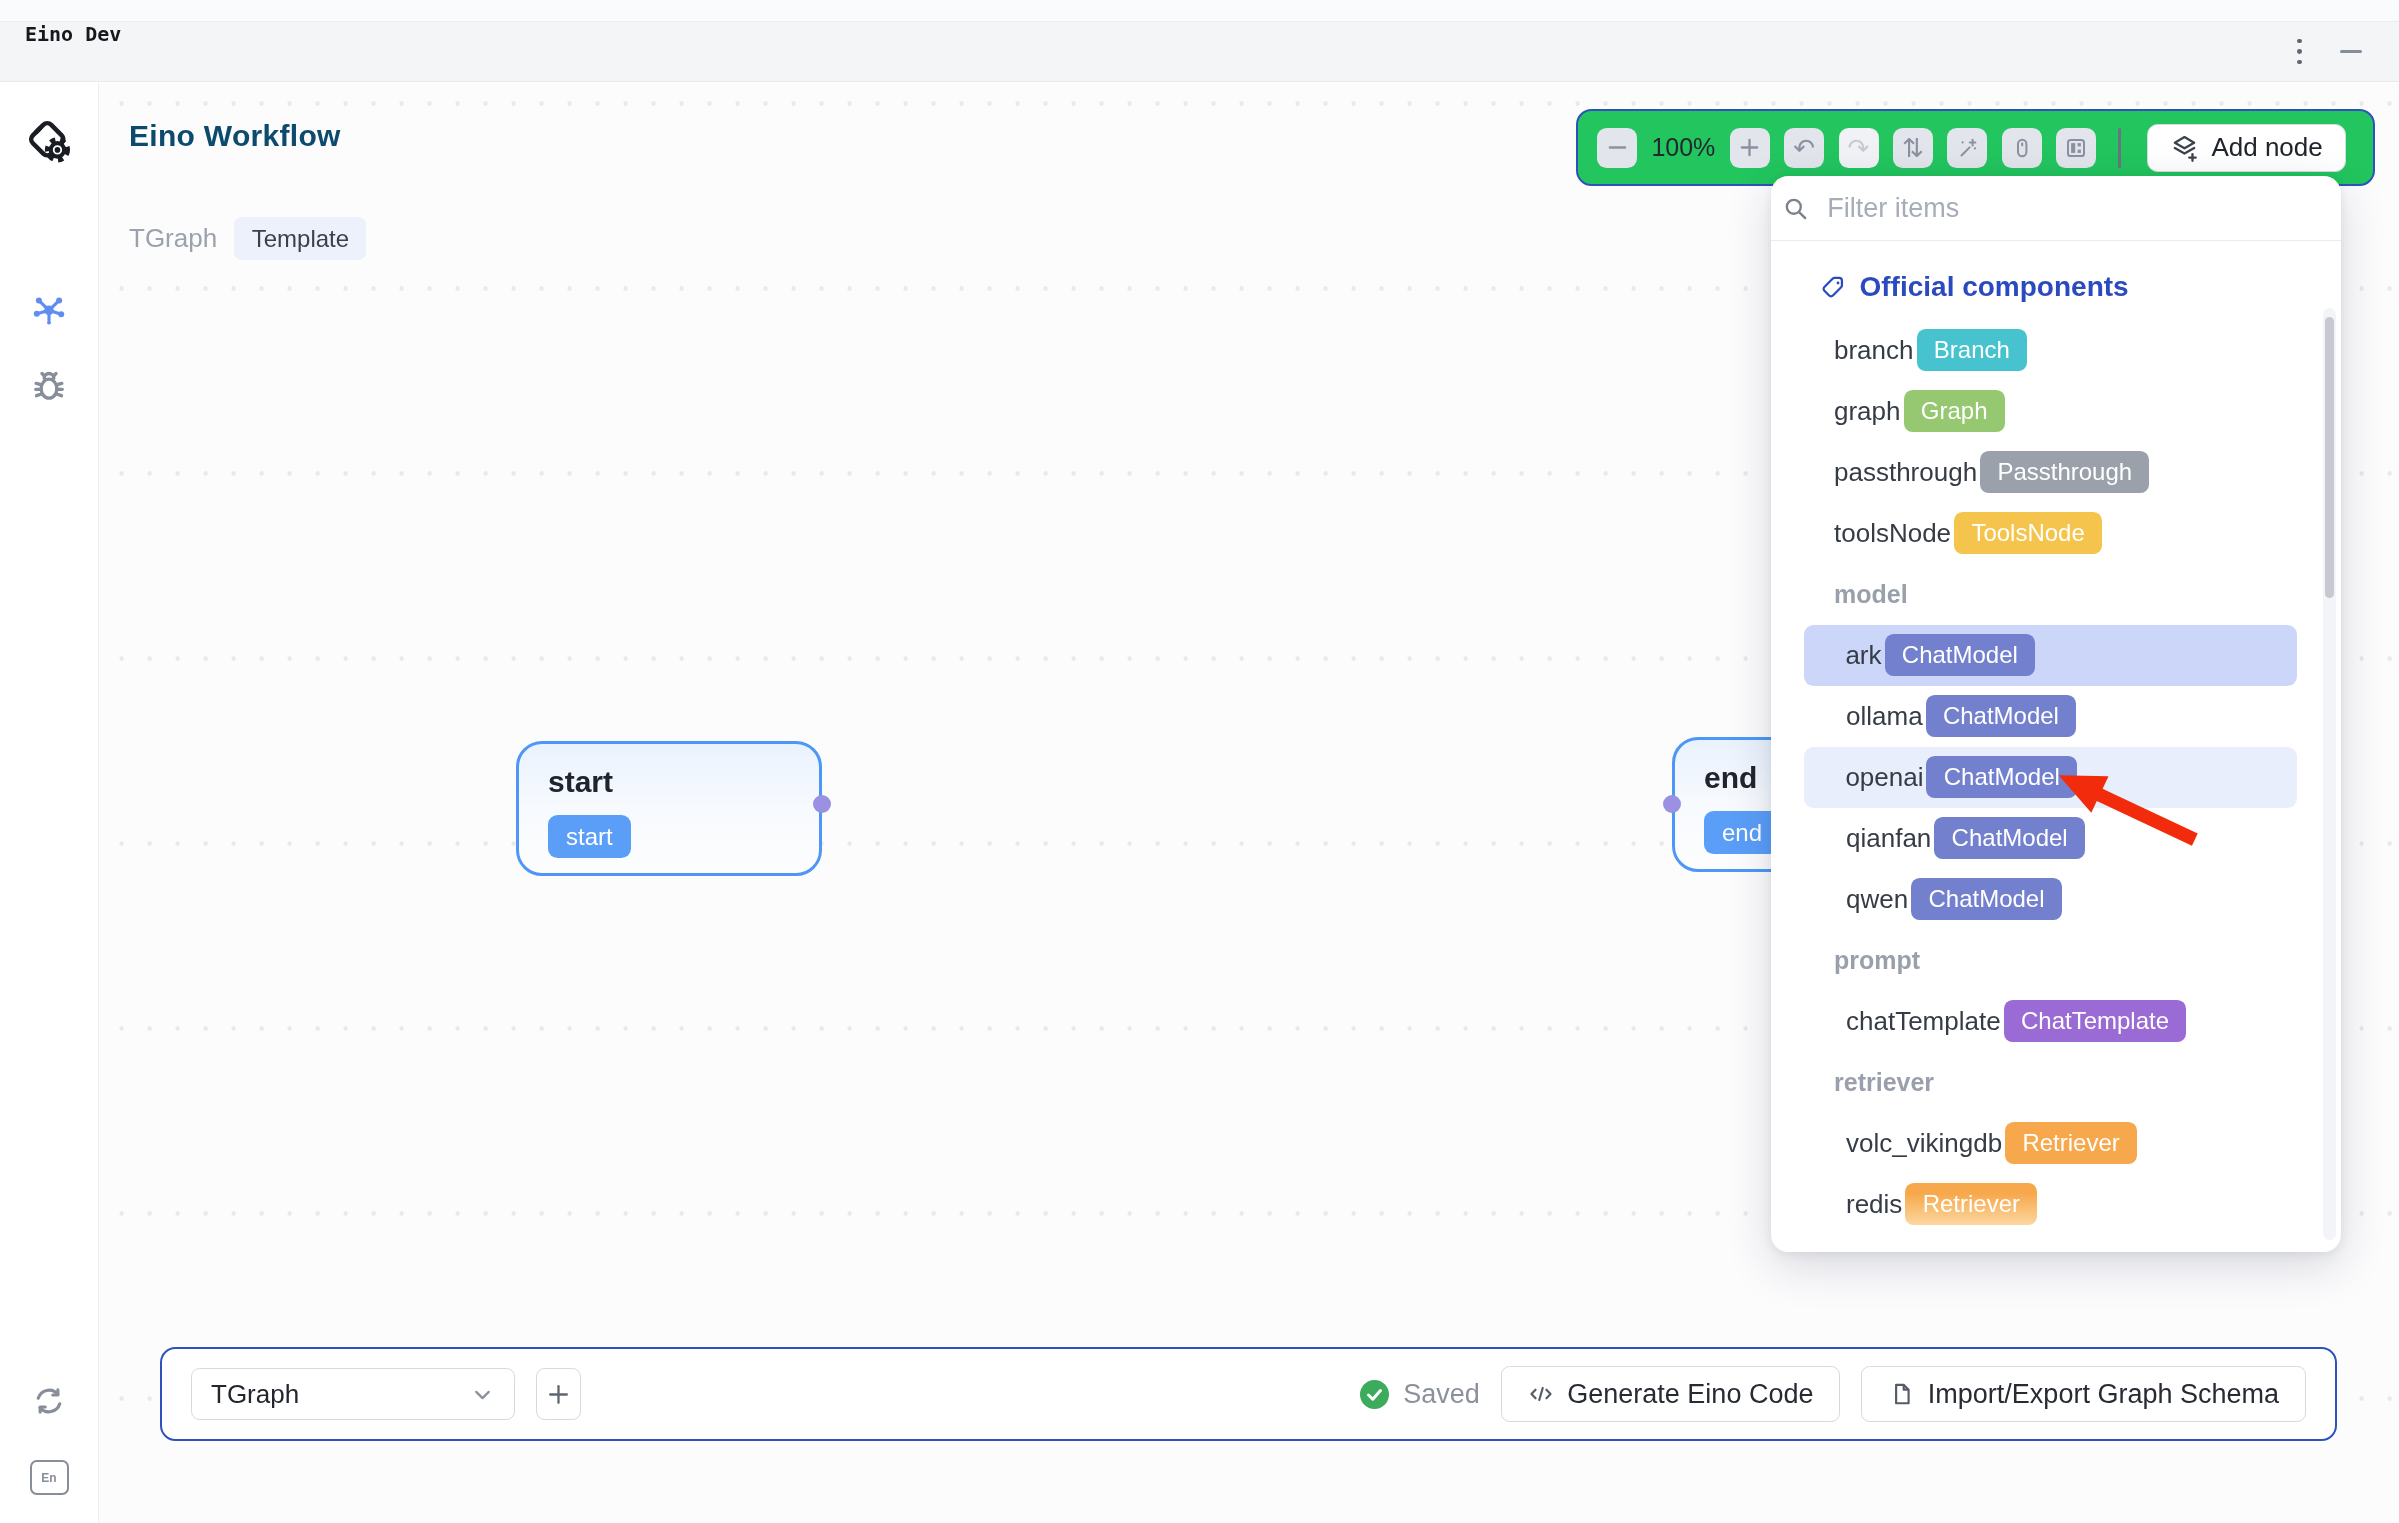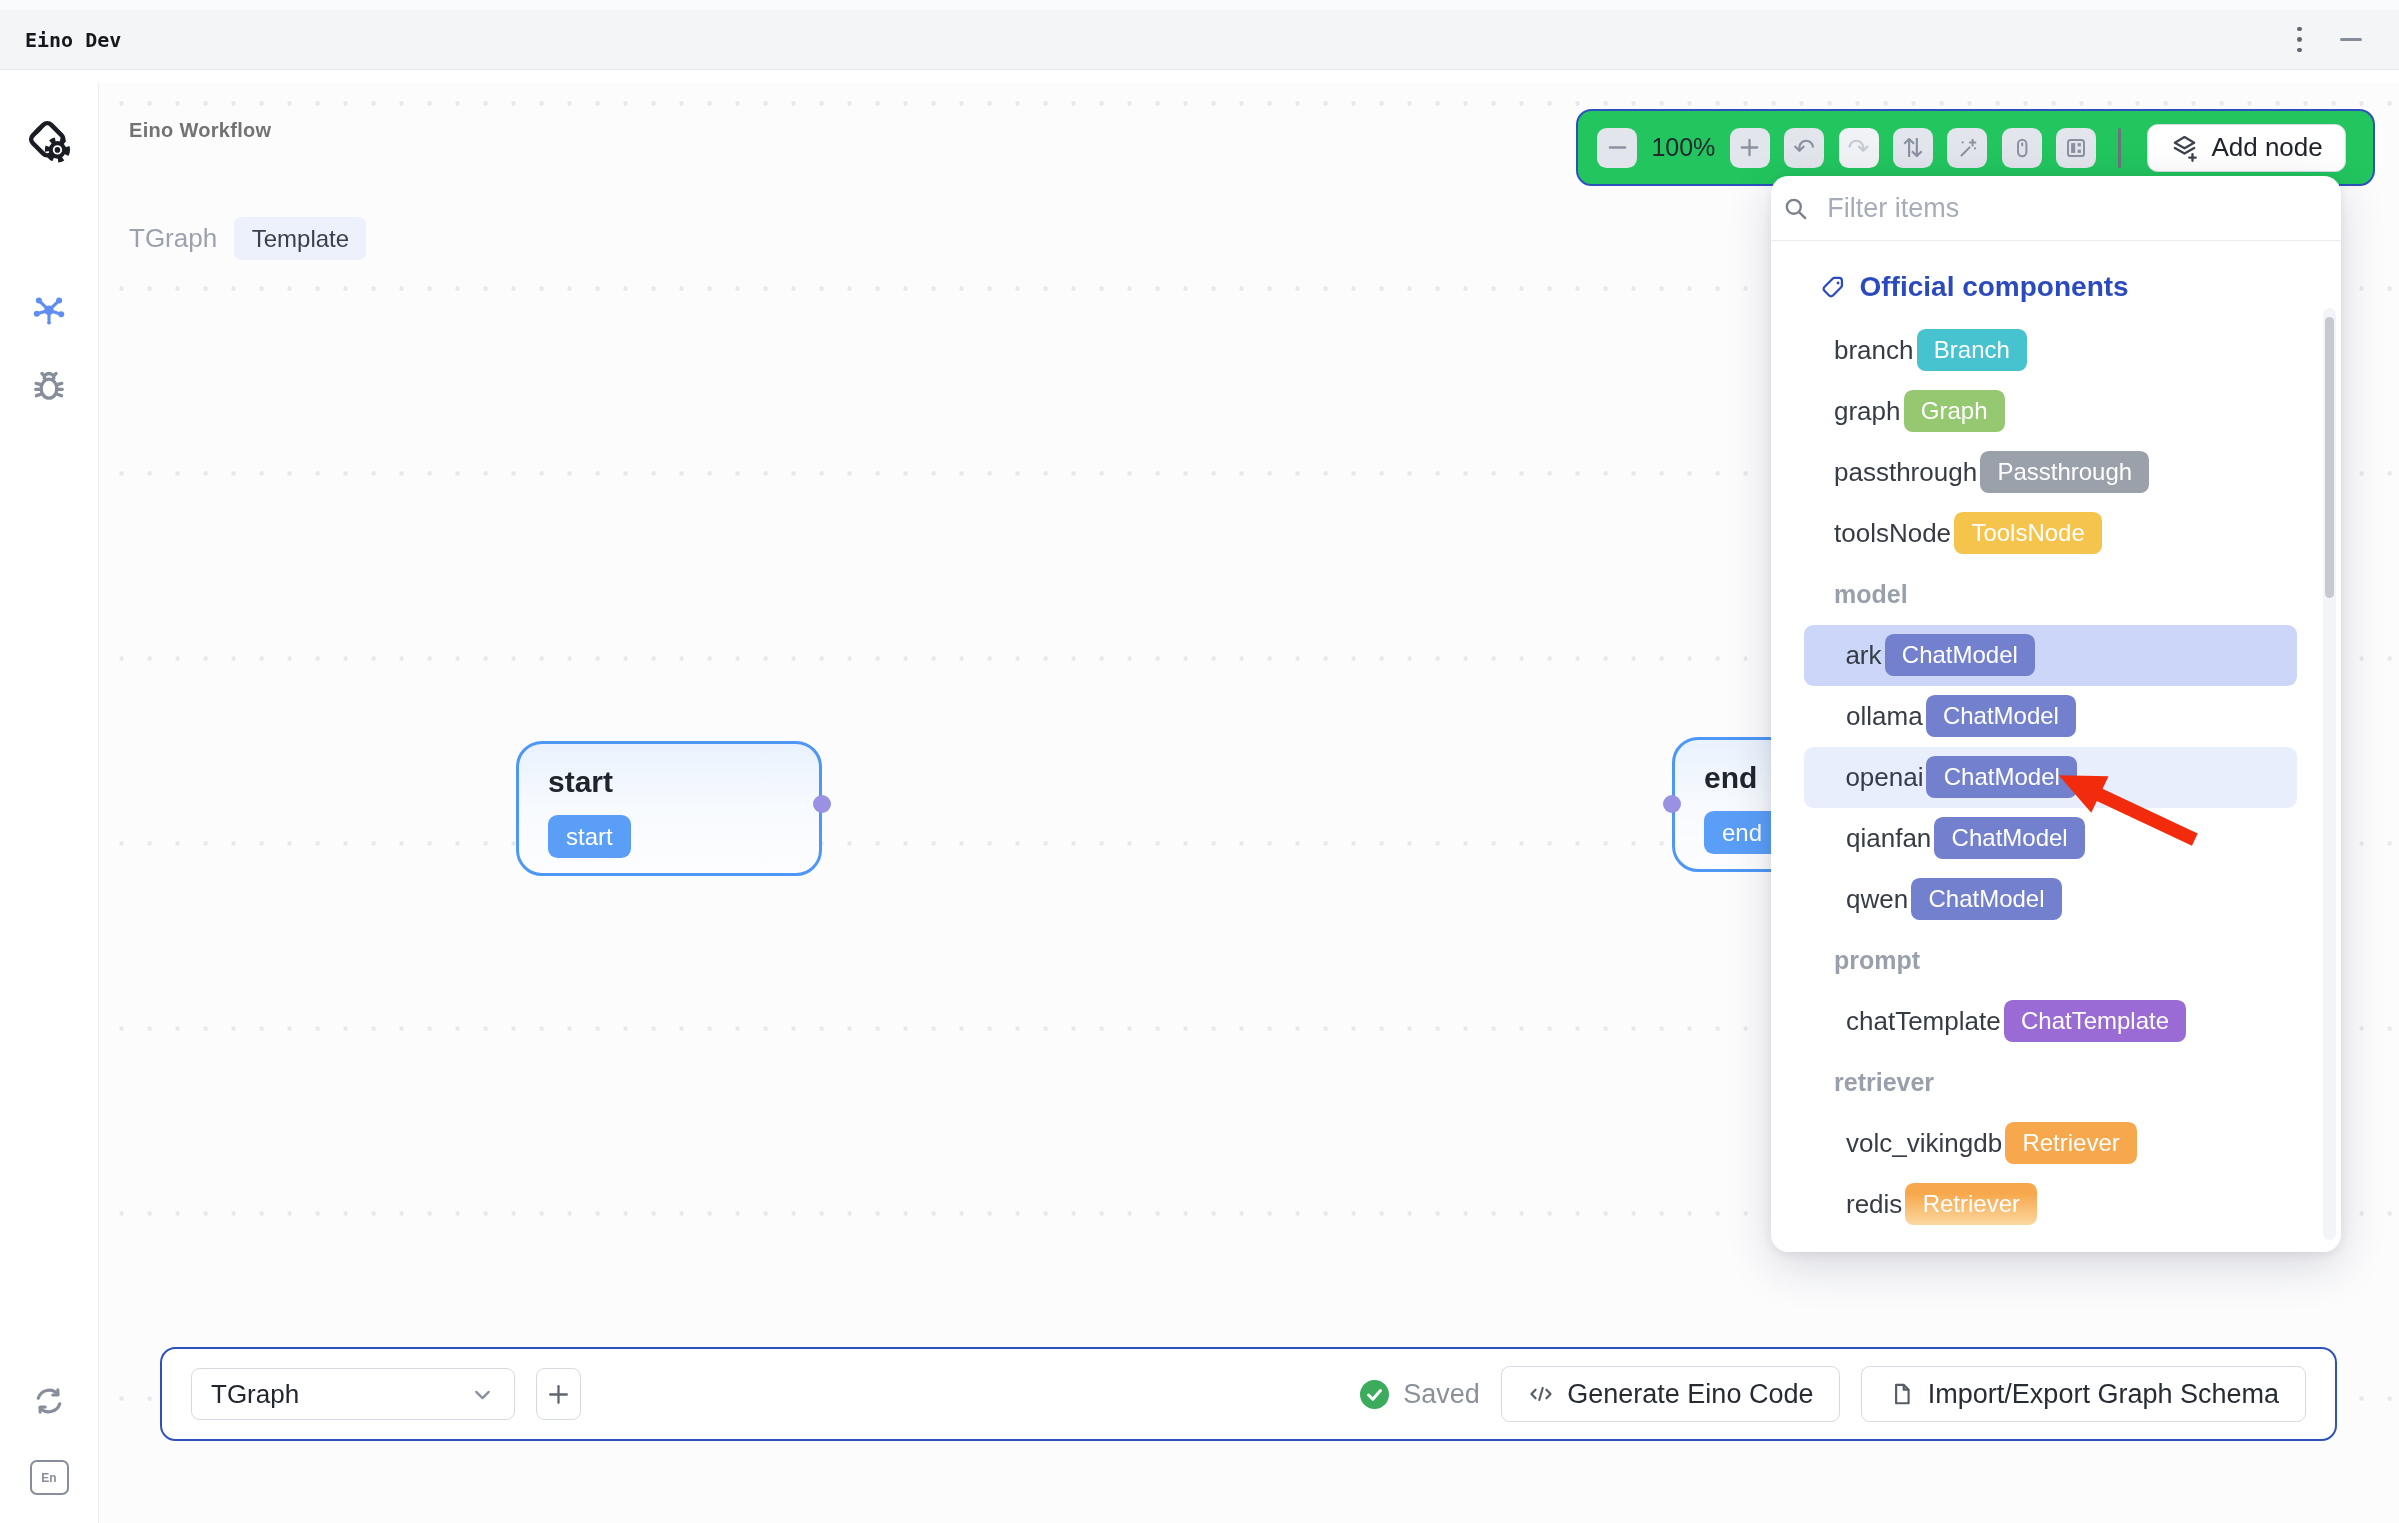--- a/index.html
+++ b/index.html
@@ -1,39 +1,39 @@
 <!DOCTYPE html>
 <html><head>
 <meta charset="utf-8">
 <style>
   html,body{margin:0;padding:0;background:#fff;}
   .page{position:relative;width:2400px;height:1524px;background:#fff;overflow:hidden;
         font-family:"Liberation Sans",sans-serif;color:#23272f;}
 
   
   .topstrip{position:absolute;left:0;top:0;width:100%;height:21px;background:#fafbfc;border-bottom:1px solid #ebedf0;}
-  .titlebar{position:absolute;left:0;top:10px;width:100%;height:60px;background:#f4f5f7;border-bottom:1px solid #e7e9ec;
-            display:flex;align-items:center;box-sizing:border-box;padding:0 25px;}
+  .titlebar{position:absolute;left:0;top:22px;width:100%;height:60px;background:#f4f5f7;border-bottom:1px solid #e7e9ec;
+            display:flex;box-sizing:border-box;padding:0 25px;}
   .titlebar-text{font-family:"DejaVu Sans Mono",monospace;font-weight:bold;font-size:20px;color:#15181d;}
   .titlebar-actions{margin-left:auto;display:flex;align-items:center;gap:38px;padding-right:13.4px;}
   .kebab{display:flex;flex-direction:column;gap:5.8px;cursor:pointer;}
   .kebab i{width:4.8px;height:4.8px;border-radius:50%;background:#5f6670;display:block;}
   .minimize-line{width:22px;height:2.9px;background:#858d99;border-radius:1.9px;cursor:pointer;}
 
   
   .sidebar{position:absolute;left:0;top:83px;width:98px;bottom:0;background:#fff;border-right:1px solid #eceef1;}
   .side-item{position:absolute;left:0;width:98px;display:flex;justify-content:center;}
   .lang-box{width:39px;height:35px;border:2.9px solid #878e99;border-radius:6.7px;display:flex;align-items:center;justify-content:center;
             font-size:12px;font-weight:bold;color:#878e99;box-sizing:border-box;}
 
   
   .canvas{position:absolute;left:99px;top:83px;right:0;bottom:0;background:#fcfcfd;
           background-image:radial-gradient(circle, rgba(198,203,213,0.38) 2.1px, transparent 2.5px);
           background-size:28px 185px;background-position:8.6px 113px;}
-  .page-title{position:absolute;left:129px;top:119px;font-size:20px;font-weight:bold;color:#737373;letter-spacing:0.3px;}
+  .page-title{position:absolute;left:129px;top:119px;font-size:30px;font-weight:bold;color:#0c4a6e;letter-spacing:0.3px;}
   .wf-row{position:absolute;left:129px;top:217px;display:flex;align-items:center;gap:17.3px;}
   .wf-name{font-size:26px;color:#9ba2ad;}
   .wf-badge{background:#edf1fb;border-radius:7.7px;padding:7.7px 17.3px;font-size:24px;color:#3a404c;}
 
   .node{position:absolute;width:306px;height:135px;border:3.8px solid #4e97f7;border-radius:26px;box-sizing:border-box;
         background:linear-gradient(180deg,#e9f2fd 0%,#f7fafe 48%,#fdfdfe 100%);z-index:10;}
   .node-title{position:absolute;left:29px;top:21px;font-size:30px;font-weight:bold;color:#20242c;}
   .node-badge{position:absolute;left:29px;top:71px;background:#5a9ef8;color:#fff;font-size:24px;padding:7.7px 18px;border-radius:9.6px;}
   .handle{position:absolute;width:18px;height:18px;border-radius:50%;background:#9a91e2;z-index:12;}
 

